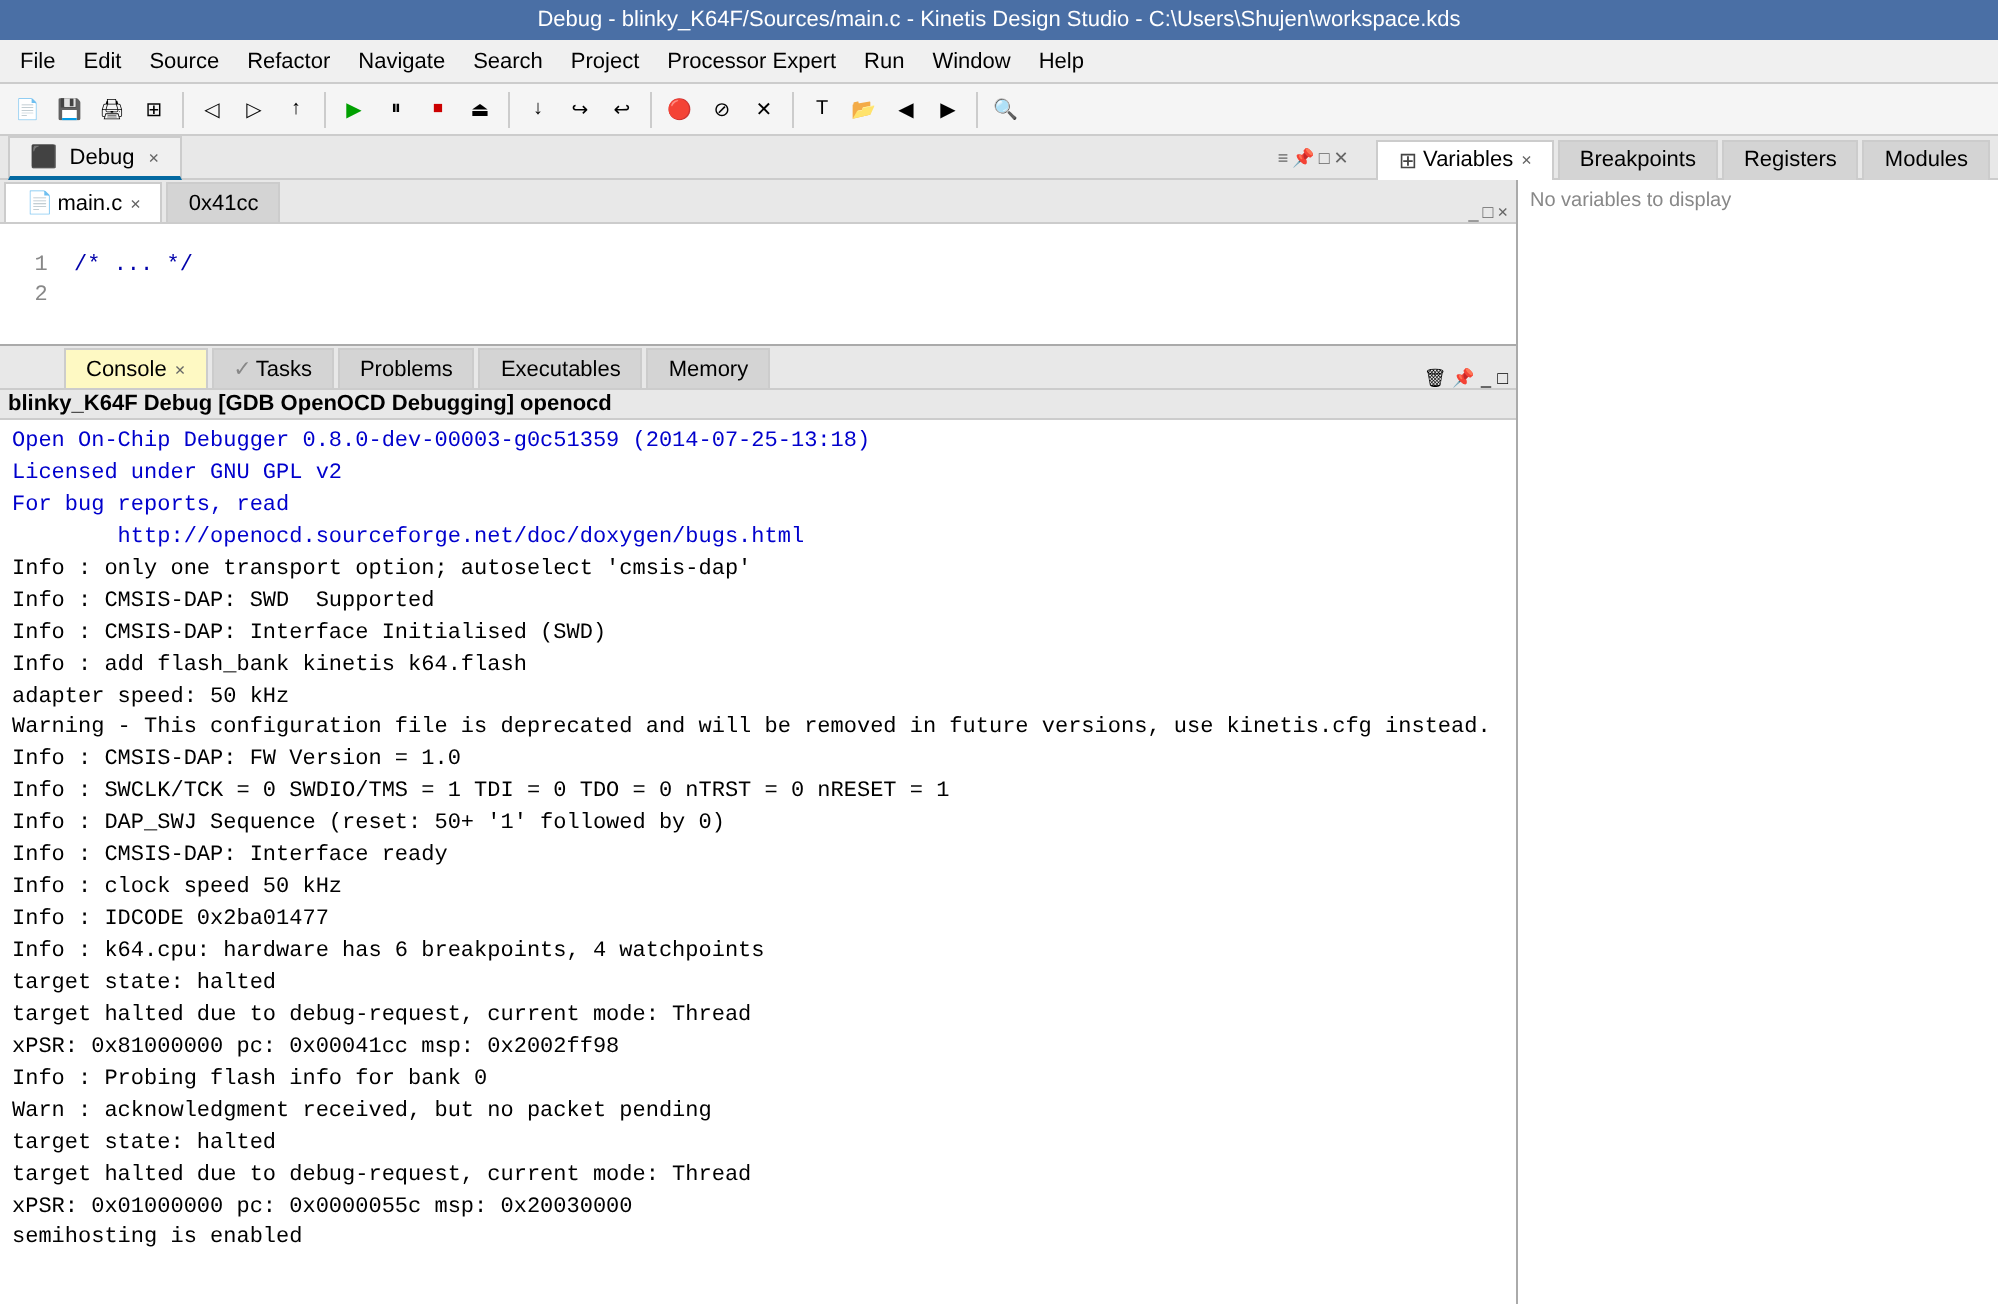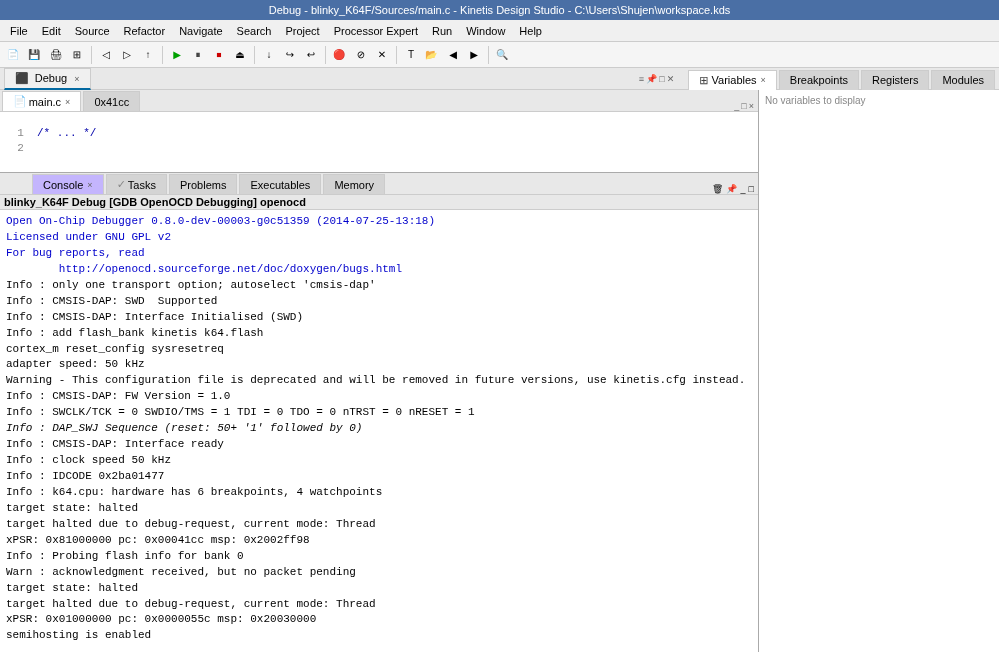--- a/index.html
+++ b/index.html
@@ -160,21 +160,21 @@
     .console-tab {
       padding: 2px 10px;
       border: 1px solid #ccc;
       border-bottom: none;
       background: #d4d4d4;
       margin-left: 2px;
       cursor: pointer;
       height: 20px;
       display: flex; align-items: center;
     }
-    .console-tab.active { background: #c4b5fd; margin-left: 32px; }
+    .console-tab.active { background: #fef9c3; margin-left: 32px; }
     .console-tab .close-x { margin-left: 4px; font-size: 9px; color: #666; }
 
     #console-content {
       flex: 1;
       background: #fff;
       overflow-y: auto;
       padding: 4px 6px;
       font-size: 11px;
       font-family: 'Courier New', monospace;
       color: #000;
@@ -363,26 +363,25 @@
       <div id="console-content">
         <div id="console-lines-container">
             <div style="white-space: pre; line-height: 1.45; color: rgb(0, 0, 204);">Open On-Chip Debugger 0.8.0-dev-00003-g0c51359 (2014-07-25-13:18)</div>
             <div style="white-space: pre; line-height: 1.45; color: rgb(0, 0, 204);">Licensed under GNU GPL v2</div>
             <div style="white-space: pre; line-height: 1.45; color: rgb(0, 0, 204);">For bug reports, read</div>
             <div style="white-space: pre; line-height: 1.45; color: rgb(0, 0, 204);">        http://openocd.sourceforge.net/doc/doxygen/bugs.html</div>
             <div style="white-space: pre; line-height: 1.45; color: rgb(0, 0, 0);">Info : only one transport option; autoselect 'cmsis-dap'</div>
             <div style="white-space: pre; line-height: 1.45; color: rgb(0, 0, 0);">Info : CMSIS-DAP: SWD  Supported</div>
             <div style="white-space: pre; line-height: 1.45; color: rgb(0, 0, 0);">Info : CMSIS-DAP: Interface Initialised (SWD)</div>
             <div style="white-space: pre; line-height: 1.45; color: rgb(0, 0, 0);">Info : add flash_bank kinetis k64.flash</div>
-            <div style="white-space: pre; line-height: 1.45; color: rgb(0, 0, 0);">cortex_m reset_config sysresetreq</div>
             <div style="white-space: pre; line-height: 1.45; color: rgb(0, 0, 0);">adapter speed: 50 kHz</div>
             <div style="white-space: pre; line-height: 1.45; color: rgb(0, 0, 0);">Warning - This configuration file is deprecated and will be removed in future versions, use kinetis.cfg instead.</div>
             <div style="white-space: pre; line-height: 1.45; color: rgb(0, 0, 0);">Info : CMSIS-DAP: FW Version = 1.0</div>
             <div style="white-space: pre; line-height: 1.45; color: rgb(0, 0, 0);">Info : SWCLK/TCK = 0 SWDIO/TMS = 1 TDI = 0 TDO = 0 nTRST = 0 nRESET = 1</div>
-            <div style="white-space: pre; line-height: 1.45; color: rgb(0, 0, 0); font-style: italic;">Info : DAP_SWJ Sequence (reset: 50+ '1' followed by 0)</div>
+            <div style="white-space: pre; line-height: 1.45; color: rgb(0, 0, 0);">Info : DAP_SWJ Sequence (reset: 50+ '1' followed by 0)</div>
             <div style="white-space: pre; line-height: 1.45; color: rgb(0, 0, 0);">Info : CMSIS-DAP: Interface ready</div>
             <div style="white-space: pre; line-height: 1.45; color: rgb(0, 0, 0);">Info : clock speed 50 kHz</div>
             <div style="white-space: pre; line-height: 1.45; color: rgb(0, 0, 0);">Info : IDCODE 0x2ba01477</div>
             <div style="white-space: pre; line-height: 1.45; color: rgb(0, 0, 0);">Info : k64.cpu: hardware has 6 breakpoints, 4 watchpoints</div>
             <div style="white-space: pre; line-height: 1.45; color: rgb(0, 0, 0);">target state: halted</div>
             <div style="white-space: pre; line-height: 1.45; color: rgb(0, 0, 0);">target halted due to debug-request, current mode: Thread</div>
             <div style="white-space: pre; line-height: 1.45; color: rgb(0, 0, 0);">xPSR: 0x81000000 pc: 0x00041cc msp: 0x2002ff98</div>
             <div style="white-space: pre; line-height: 1.45; color: rgb(0, 0, 0);">Info : Probing flash info for bank 0</div>
             <div style="white-space: pre; line-height: 1.45; color: rgb(0, 0, 0);">Warn : acknowledgment received, but no packet pending</div>
             <div style="white-space: pre; line-height: 1.45; color: rgb(0, 0, 0);">target state: halted</div>

